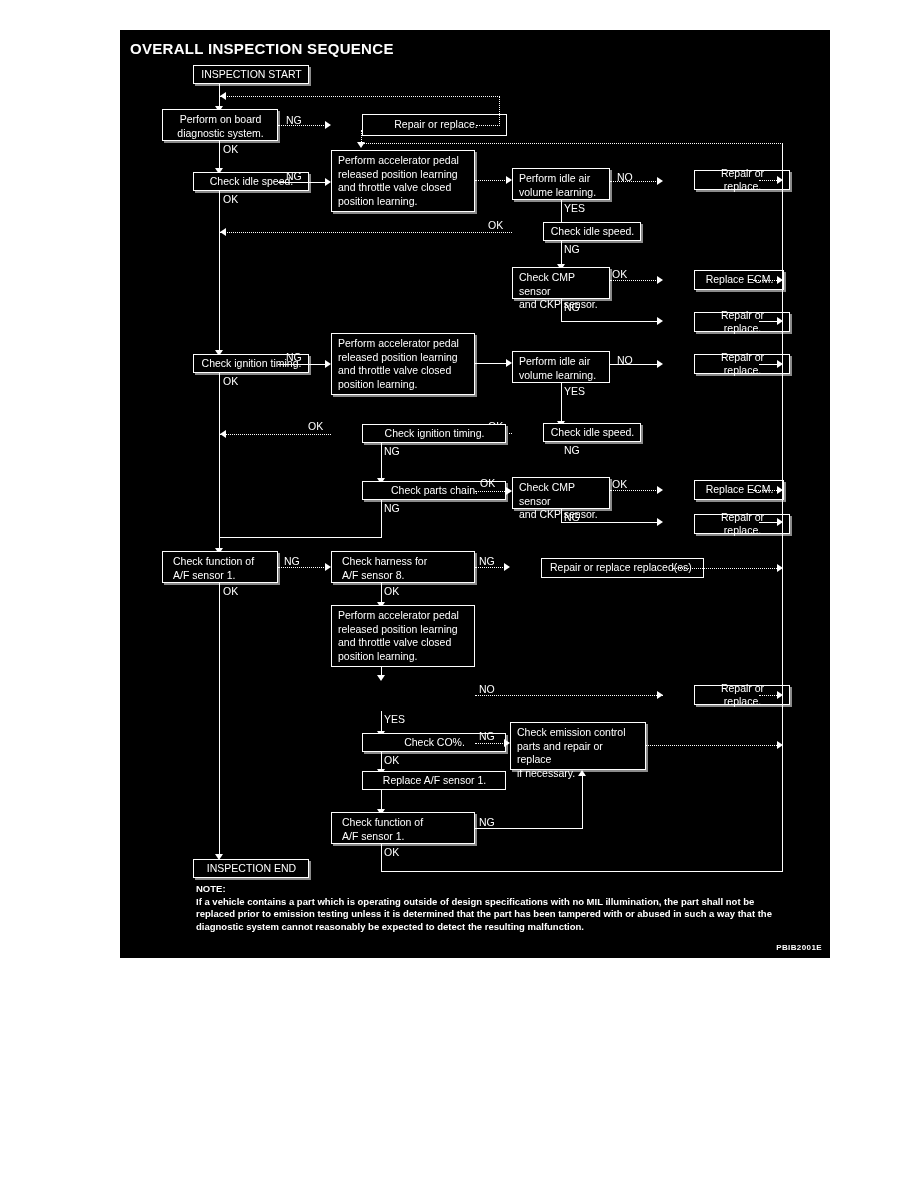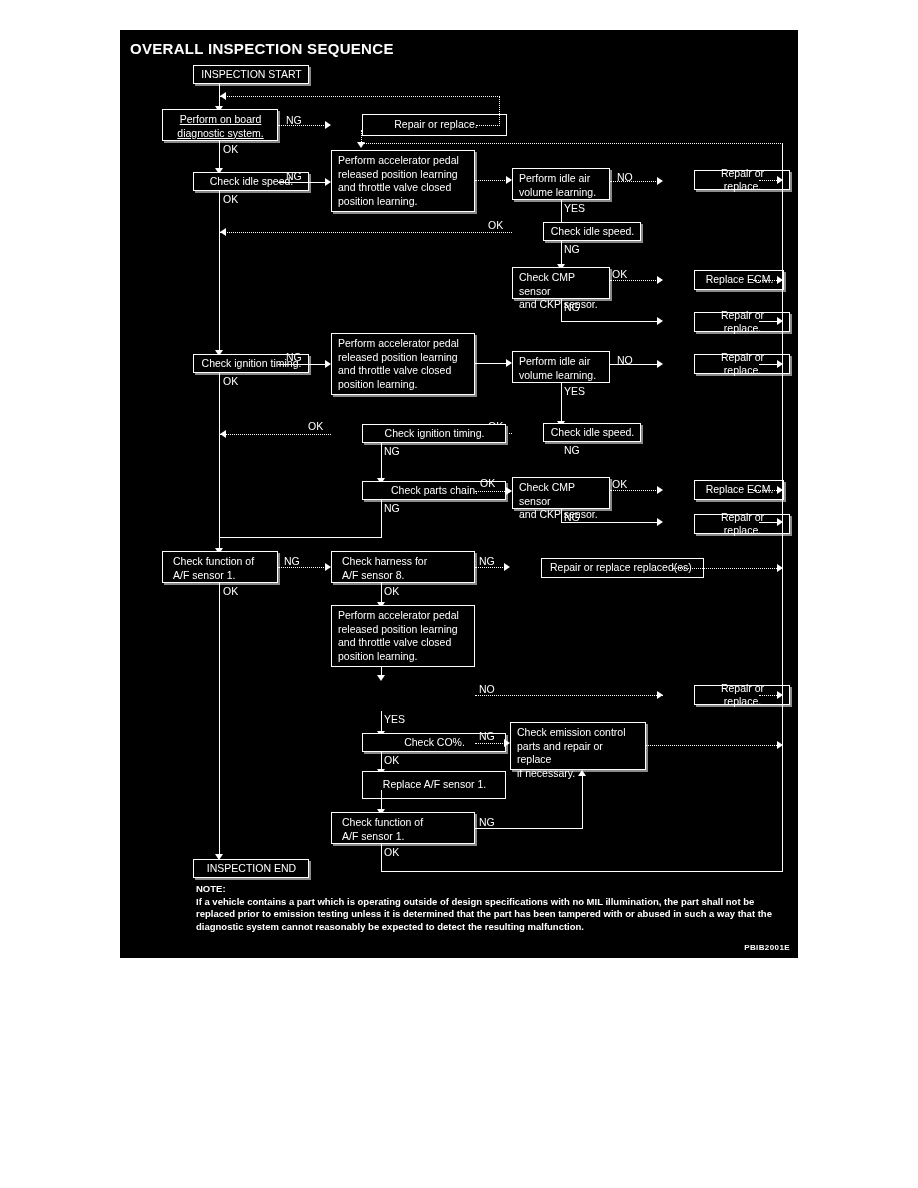--- a/index.html
+++ b/index.html
@@ -1,18 +1,18 @@
 <!DOCTYPE html>
 <html><head>
 <meta charset="utf-8">
 <style>
   html,body{margin:0;padding:0;background:#ffffff;}
   body{font-family:"Liberation Sans",sans-serif;}
   #page{position:relative;width:918px;height:1188px;background:#ffffff;overflow:hidden;}
-  #figure{position:absolute;left:120px;top:30px;width:678px;height:928px;background:#000000;}
+  #figure{position:absolute;left:120px;top:30px;width:678px;height:928px;background:#000000;padding-left:32px;}
   #title{position:absolute;left:10px;top:10px;color:#ffffff;font-size:15px;font-weight:bold;letter-spacing:.3px;}
   .box{position:absolute;box-sizing:border-box;border:1px solid #ffffff;background:#000000;color:#ffffff;
        font-size:10.5px;line-height:13.5px;padding:3px 5px 3px 6px;white-space:pre-line;}
   .box.sh{box-shadow:2px 2px 0 0 #8a8a8a;}
   .box.ctr{text-align:center;}
   .box.mid{display:flex;align-items:center;margin-left:31px;}
   .box.mid.ctr{justify-content:center;}
   .lbl{position:absolute;color:#ffffff;font-size:10.5px;line-height:12px;white-space:nowrap;}
   .hl{position:absolute;height:1px;background:#ffffff;}
   .vl{position:absolute;width:1px;background:#ffffff;}
@@ -36,21 +36,21 @@
     <div id="title">OVERALL INSPECTION SEQUENCE</div>
 
     <div class="box sh ctr mid" style="left:42px;top:35px;width:116px;height:19px;">INSPECTION START</div>
 
     <div class="vl" style="left:99px;top:54px;height:25px;"></div>
     <div class="ar d" style="left:95px;top:76px;"></div>
 
     <div class="hl dot" style="left:100px;top:66px;width:278px;"></div>
     <div class="ar l" style="left:100px;top:62px;"></div>
 
-    <div class="box sh ctr" style="left:42px;top:79px;width:116px;height:32px;text-decoration:underline;">Perform on board
+    <div class="box sh ctr" style="left:42px;top:79px;width:116px;height:32px;">Perform on board
 diagnostic system.</div>
     <div class="lbl" style="left:166px;top:84px;">NG</div>
     <div class="lbl" style="left:103px;top:113px;">OK</div>
 
     <div class="hl dot" style="left:158px;top:95px;width:50px;"></div>
     <div class="ar r" style="left:205px;top:91px;"></div>
     <div class="box ctr mid" style="left:211px;top:84px;width:145px;height:22px;text-align:left;padding-left:8px;">Repair or replace.</div>
 
     <div class="hl dot" style="left:356px;top:95px;width:24px;"></div>
     <div class="vl dot" style="left:379px;top:66px;height:30px;"></div>
@@ -248,21 +248,21 @@
 
     <div class="box sh" style="left:390px;top:692px;width:136px;height:48px;">Check emission control
 parts and repair or replace
 if necessary.</div>
     <div class="hl dot" style="left:526px;top:715px;width:135px;"></div>
     <div class="ar r" style="left:657px;top:711px;"></div>
 
     <div class="vl" style="left:261px;top:722px;height:21px;"></div>
     <div class="ar d" style="left:257px;top:739px;"></div>
 
-    <div class="box ctr mid" style="left:211px;top:741px;width:144px;height:28px;">Replace A/F sensor 1.</div>
+    <div class="box ctr mid" style="left:211px;top:741px;width:144px;height:19px;">Replace A/F sensor 1.</div>
     <div class="vl" style="left:261px;top:760px;height:23px;"></div>
     <div class="ar d" style="left:257px;top:779px;"></div>
 
     <div class="box sh" style="left:211px;top:782px;width:144px;height:32px;padding-left:10px;">Check function of
 A/F sensor 1.</div>
     <div class="lbl" style="left:359px;top:786px;">NG</div>
     <div class="lbl" style="left:264px;top:816px;">OK</div>
 
     <div class="hl" style="left:355px;top:798px;width:108px;"></div>
     <div class="vl" style="left:462px;top:746px;height:53px;"></div>

